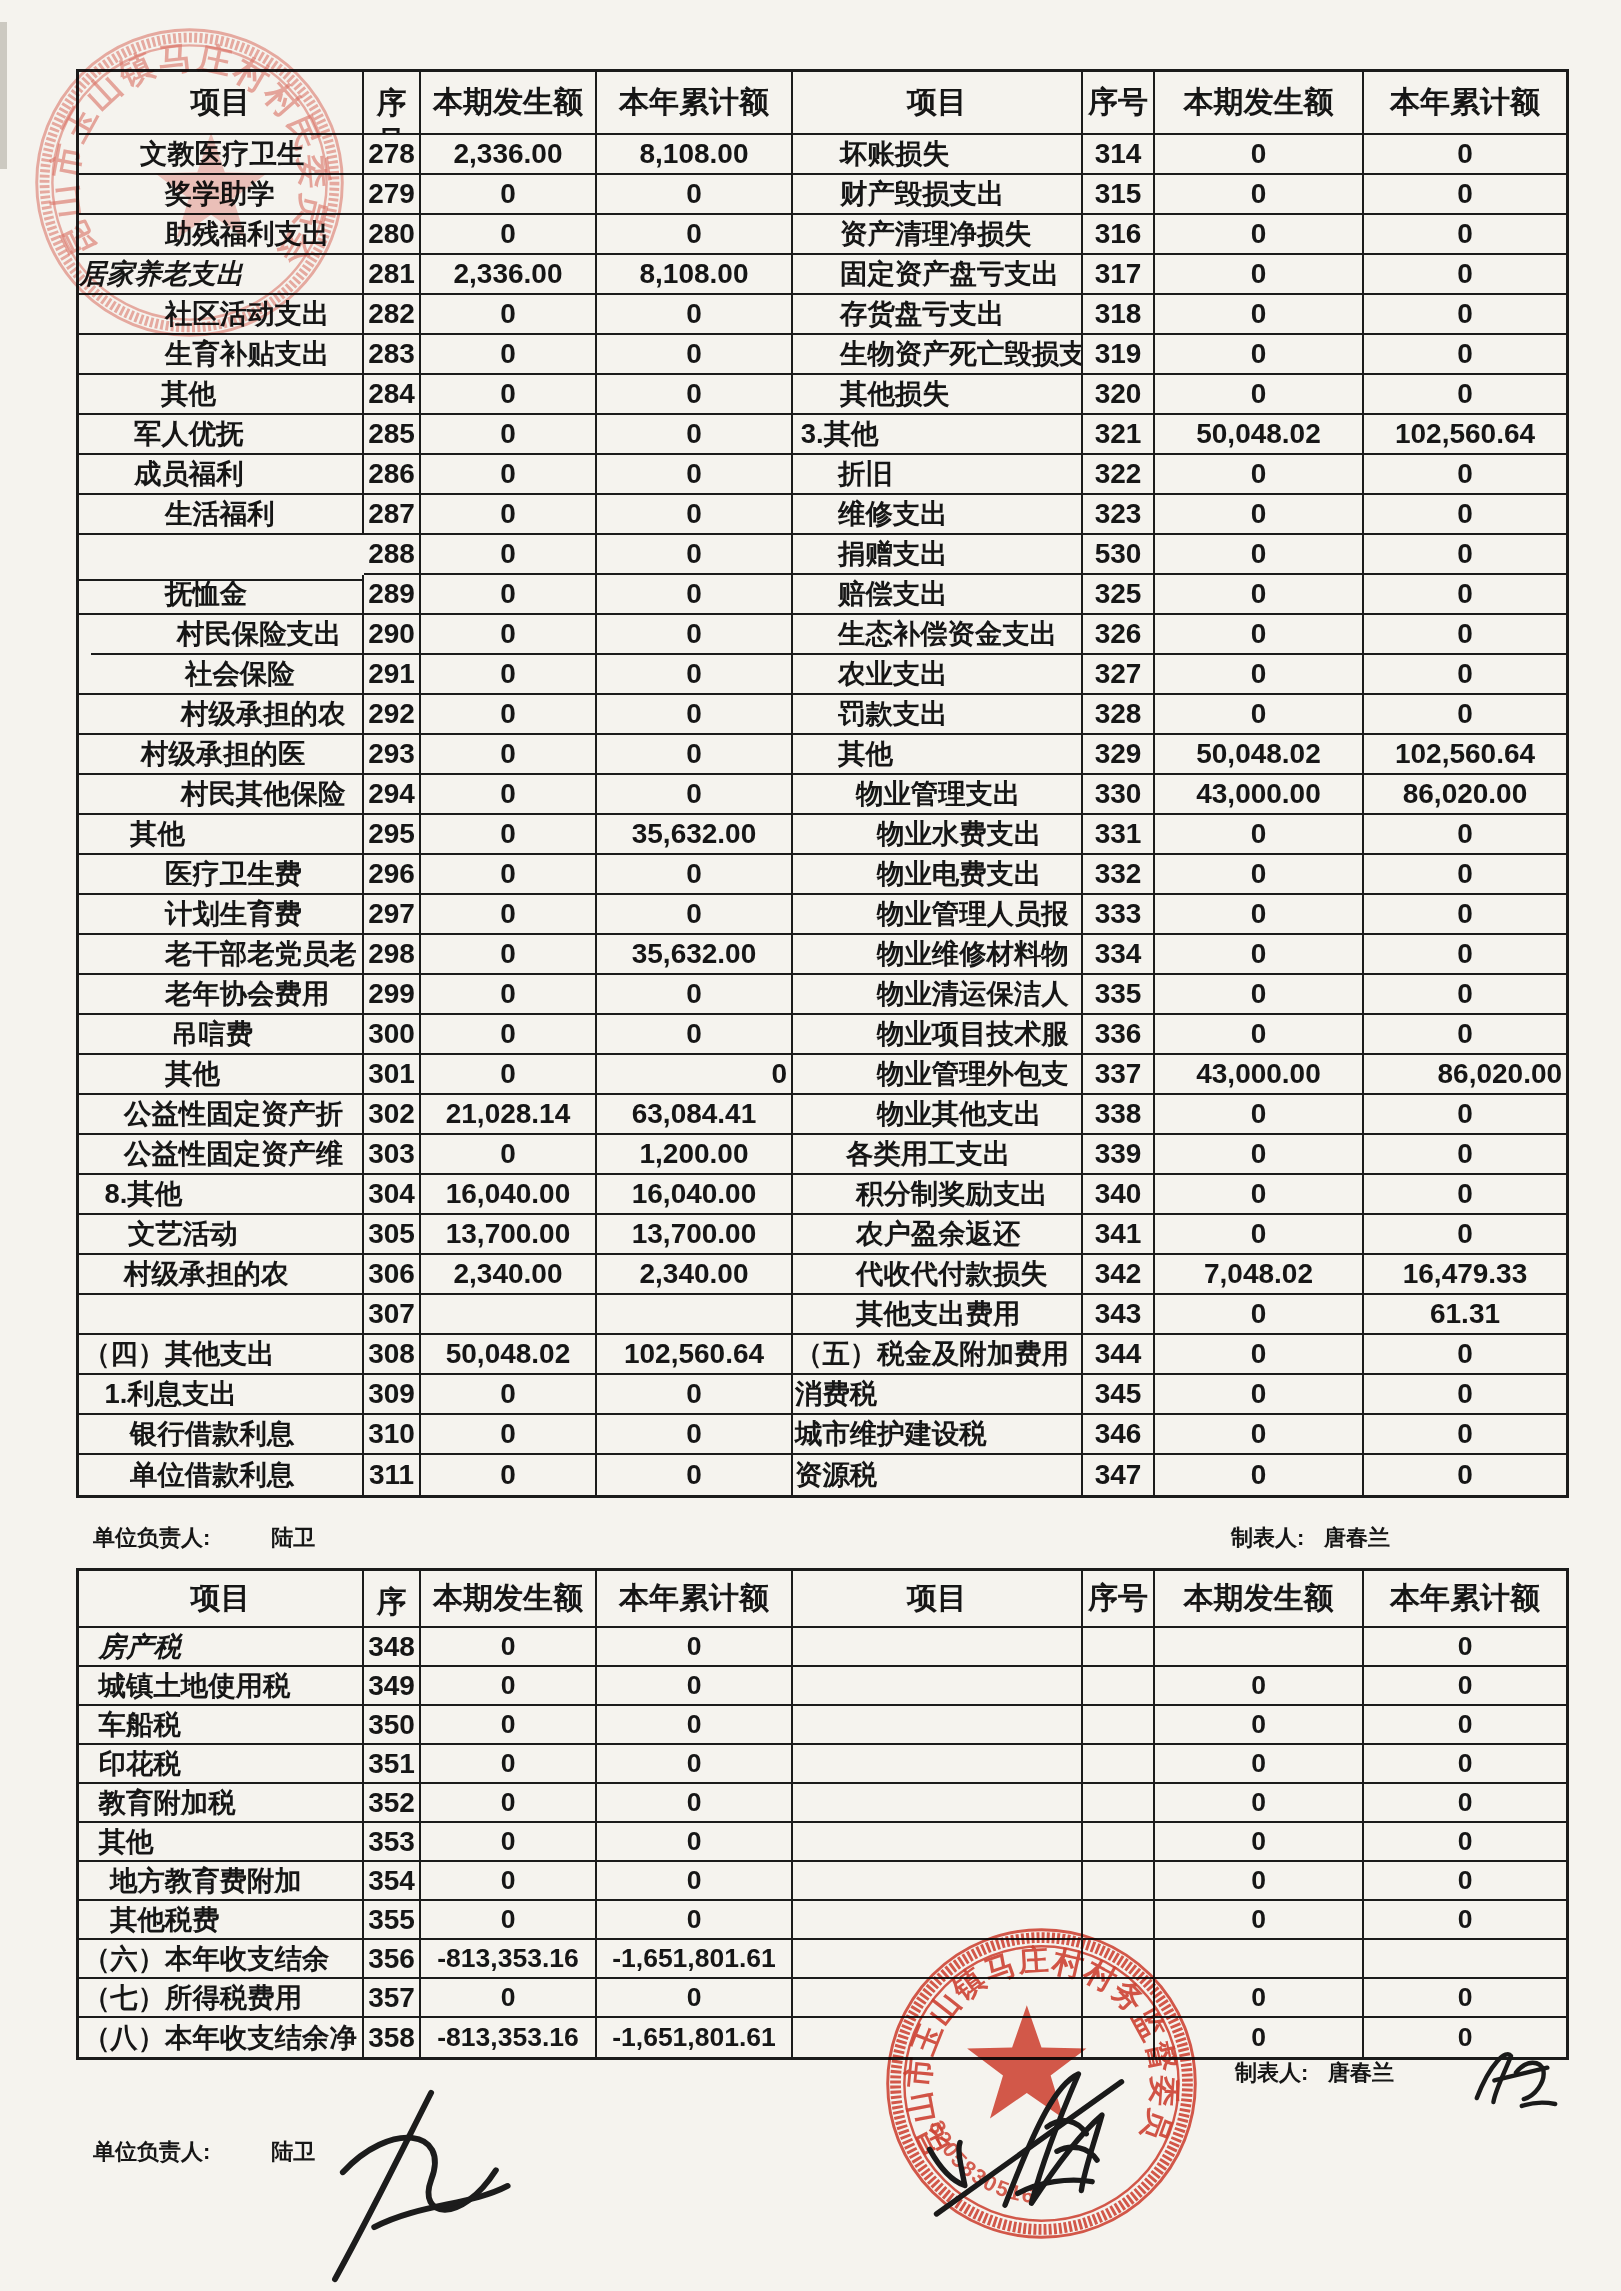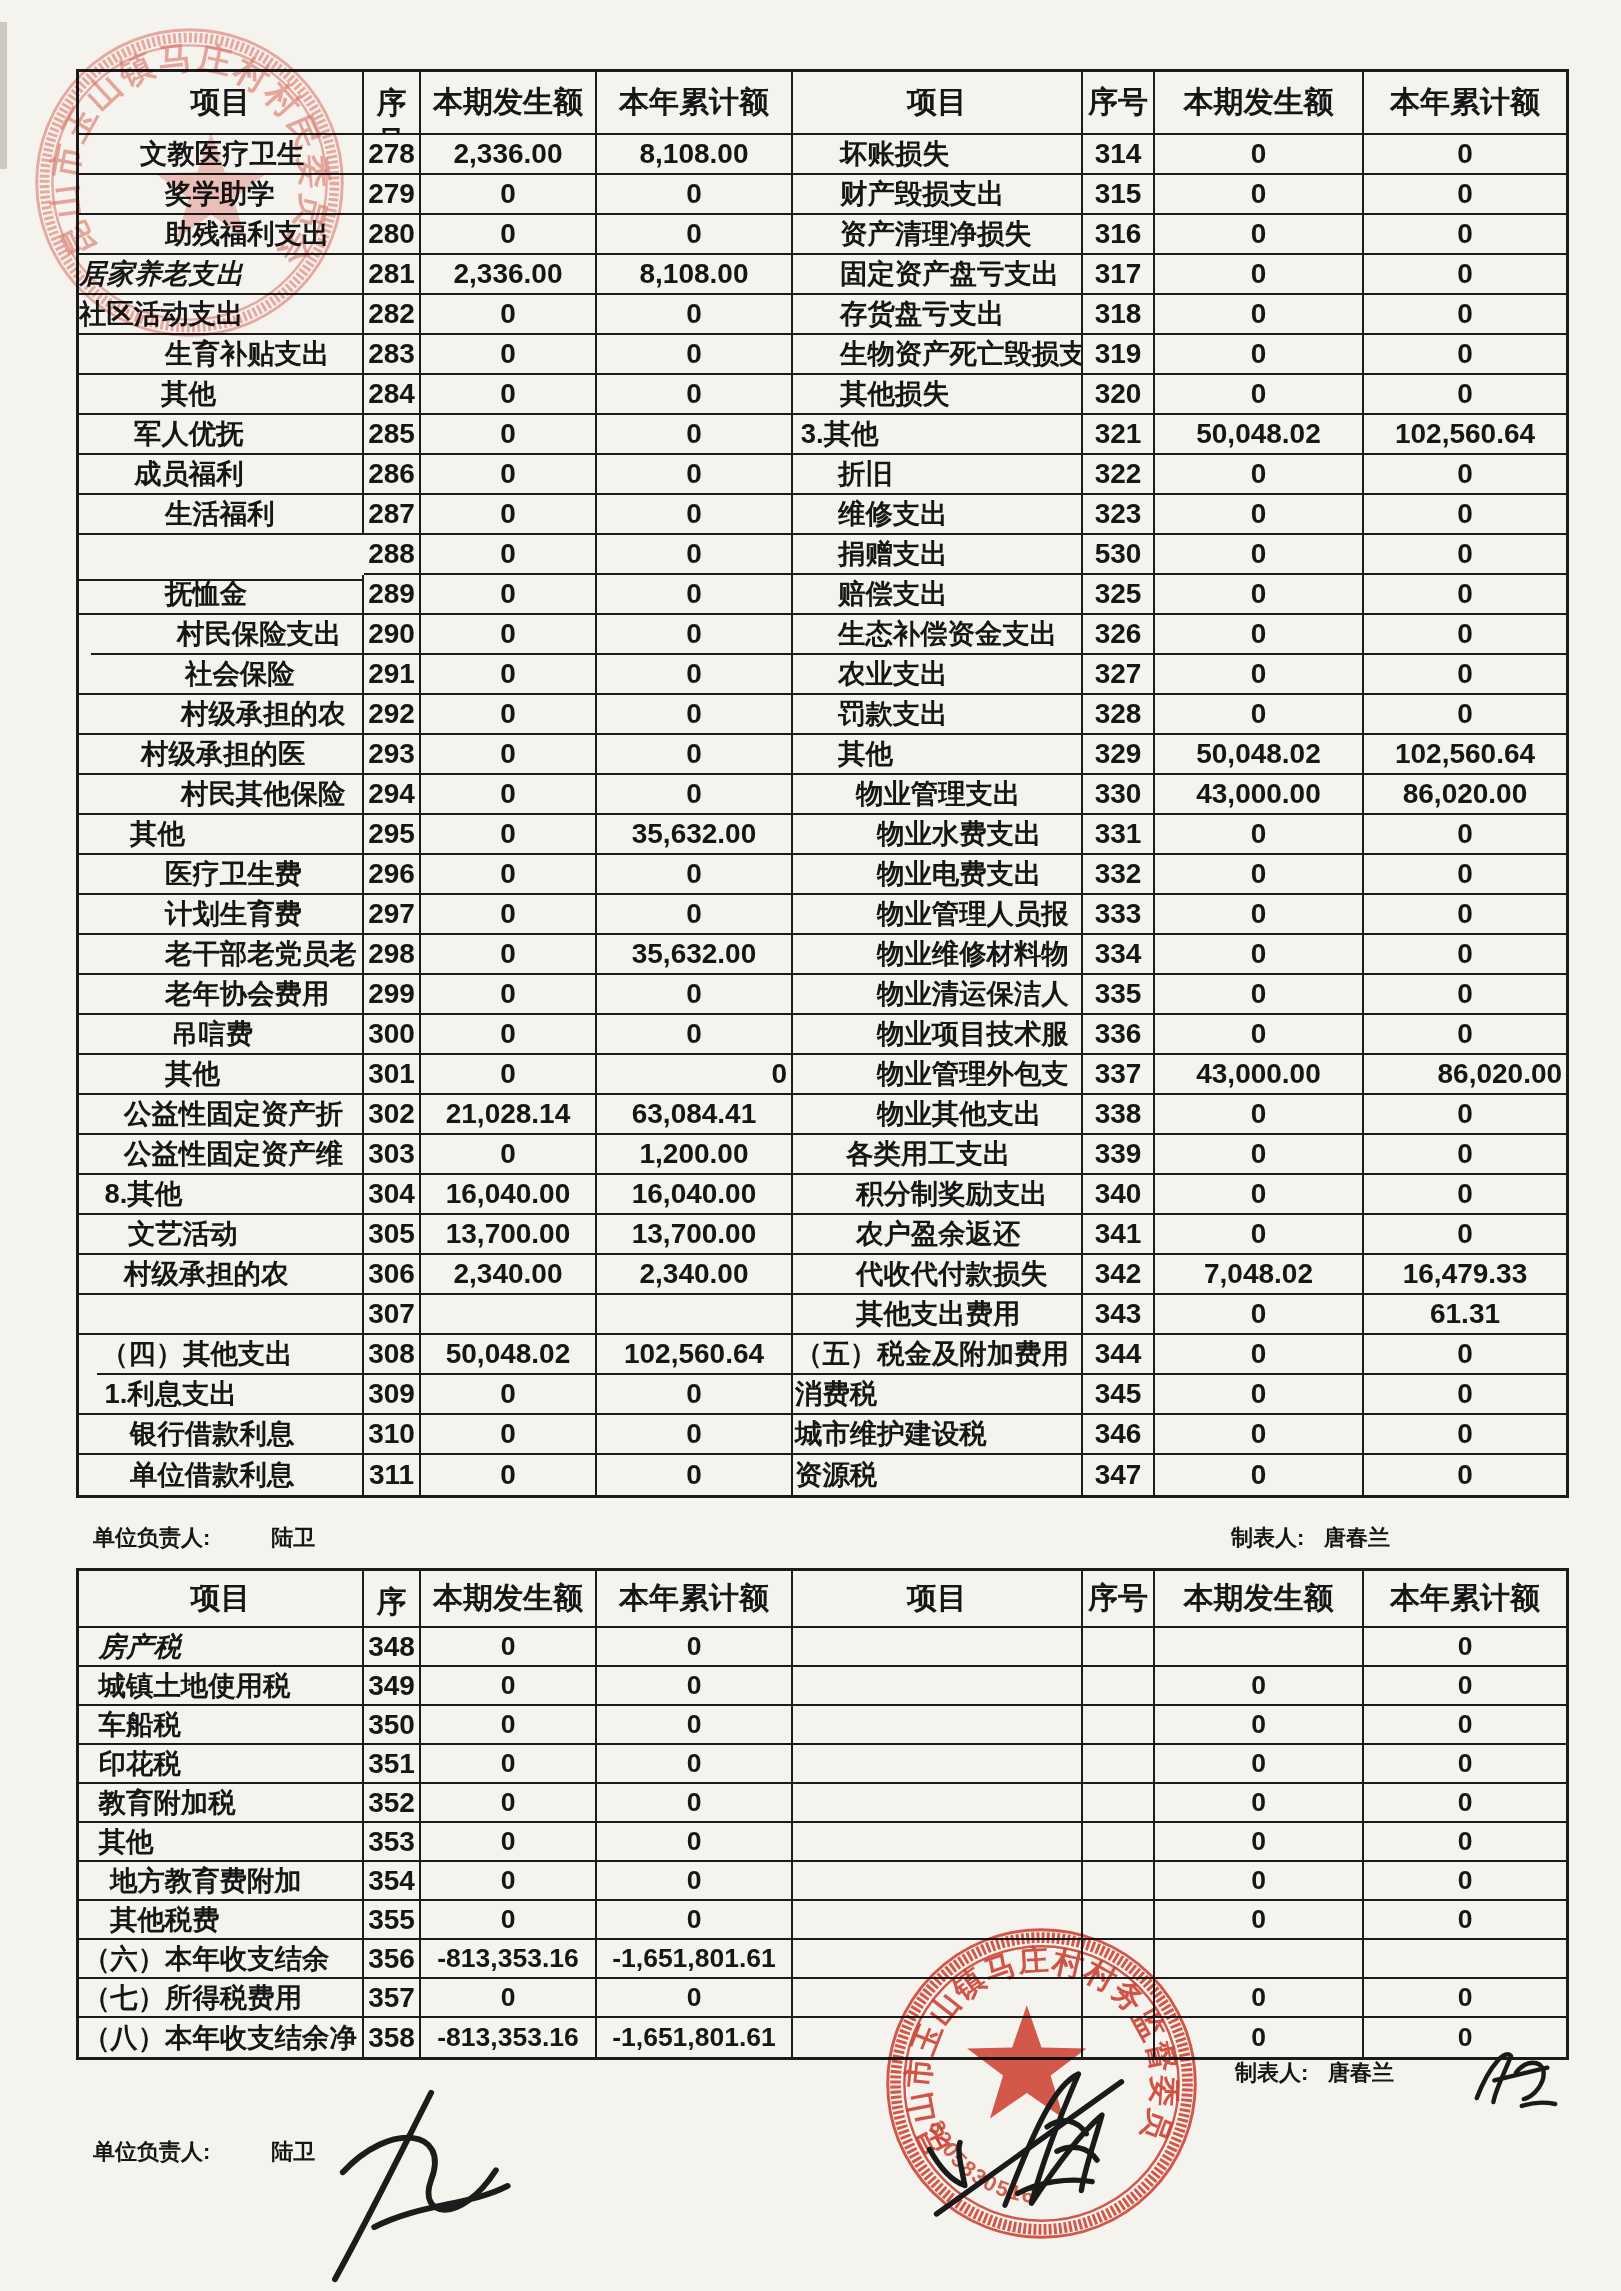--- a/index.html
+++ b/index.html
@@ -79,21 +79,21 @@
     <div class="c num">0</div>
     <div class="c num">0</div>
     <div class="c item" style=" font-style: italic;">居家养老支出</div>
     <div class="c seq">281</div>
     <div class="c num">2,336.00</div>
     <div class="c num">8,108.00</div>
     <div class="c item" style="padding-left: 47px;">固定资产盘亏支出</div>
     <div class="c seq">317</div>
     <div class="c num">0</div>
     <div class="c num">0</div>
-    <div class="c item" style="">社区活动支出</div>
+    <div class="c item" style="padding-left: 86px;">社区活动支出</div>
     <div class="c seq">282</div>
     <div class="c num">0</div>
     <div class="c num">0</div>
     <div class="c item" style="padding-left: 47px;">存货盘亏支出</div>
     <div class="c seq">318</div>
     <div class="c num">0</div>
     <div class="c num">0</div>
     <div class="c item" style="padding-left: 86px;">生育补贴支出</div>
     <div class="c seq">283</div>
     <div class="c num">0</div>
@@ -287,21 +287,21 @@
     <div class="c num">7,048.02</div>
     <div class="c num">16,479.33</div>
     <div class="c item" style="padding-left: 5.9px;"></div>
     <div class="c seq">307</div>
     <div class="c num"></div>
     <div class="c num"></div>
     <div class="c item" style="padding-left: 63px;">其他支出费用</div>
     <div class="c seq">343</div>
     <div class="c num">0</div>
     <div class="c num">61.31</div>
-    <div class="c item" style="padding-left: 3.9px; margin-left: 18px;">（四）其他支出</div>
+    <div class="c item" style="padding-left: 3.9px;">（四）其他支出</div>
     <div class="c seq">308</div>
     <div class="c num">50,048.02</div>
     <div class="c num">102,560.64</div>
     <div class="c item" style="padding-left: 2px;">（五）税金及附加费用</div>
     <div class="c seq">344</div>
     <div class="c num">0</div>
     <div class="c num">0</div>
     <div class="c item" style="padding-left: 25.5px;">1.利息支出</div>
     <div class="c seq">309</div>
     <div class="c num">0</div>

